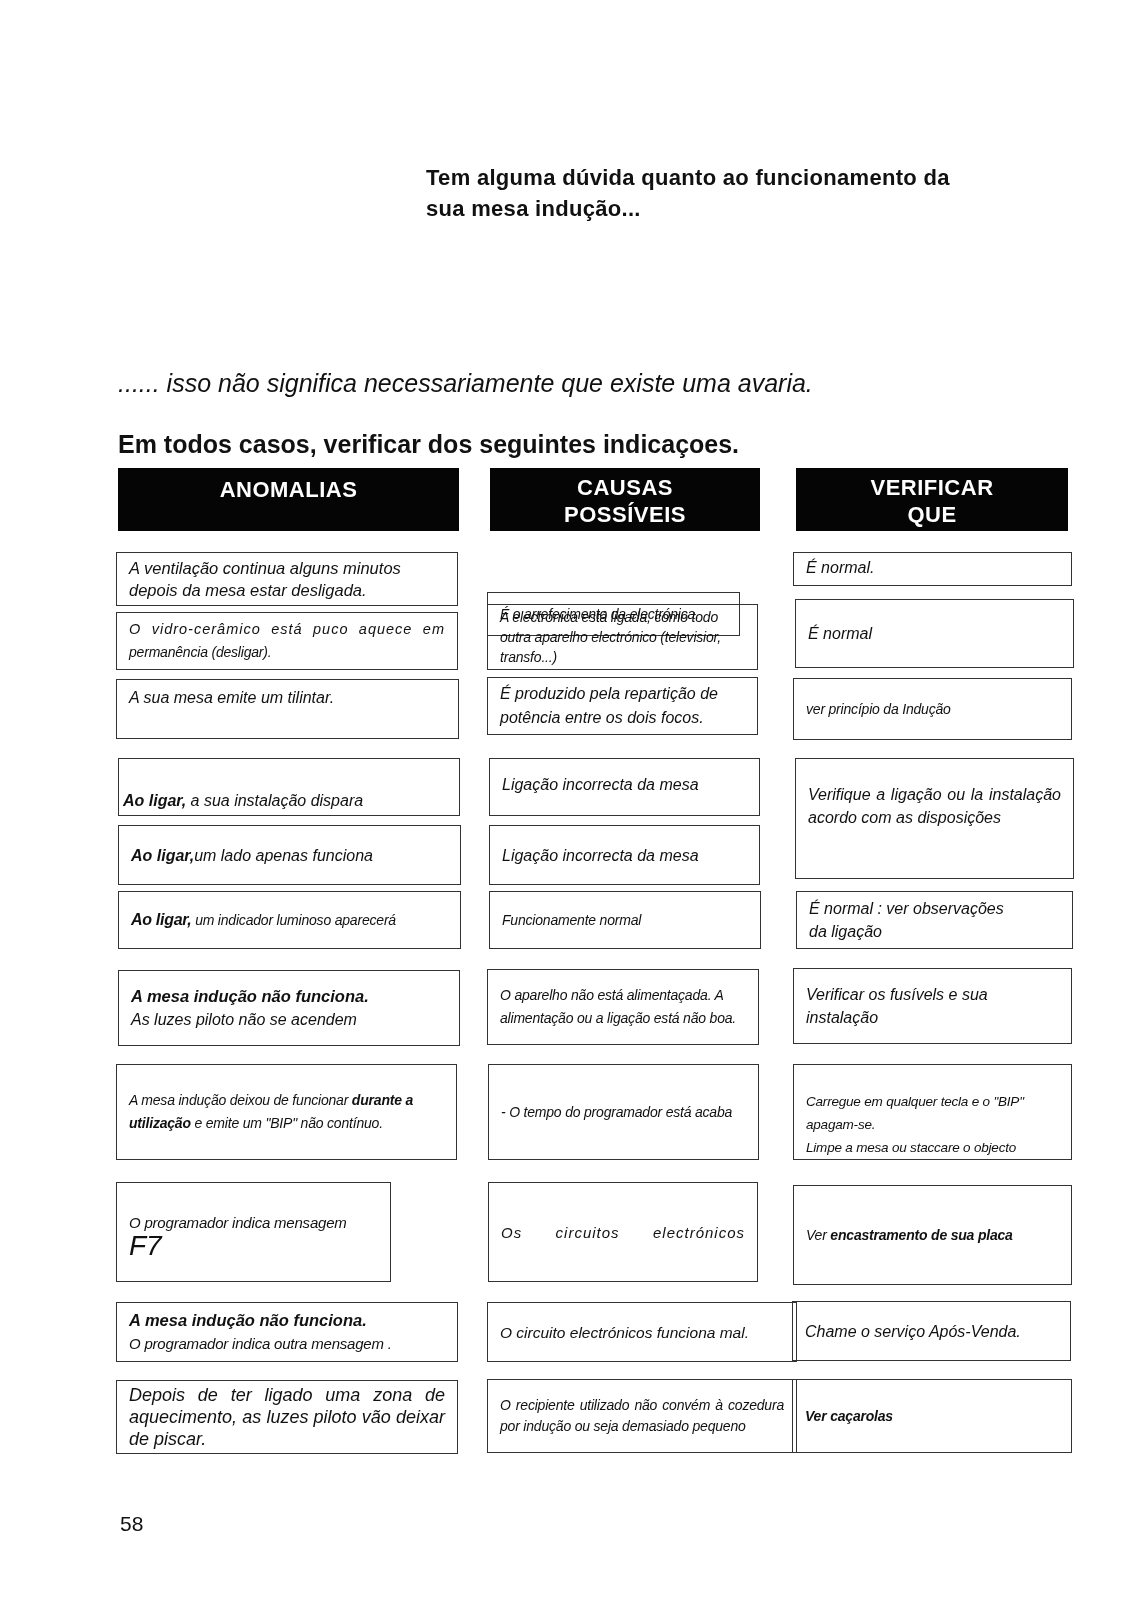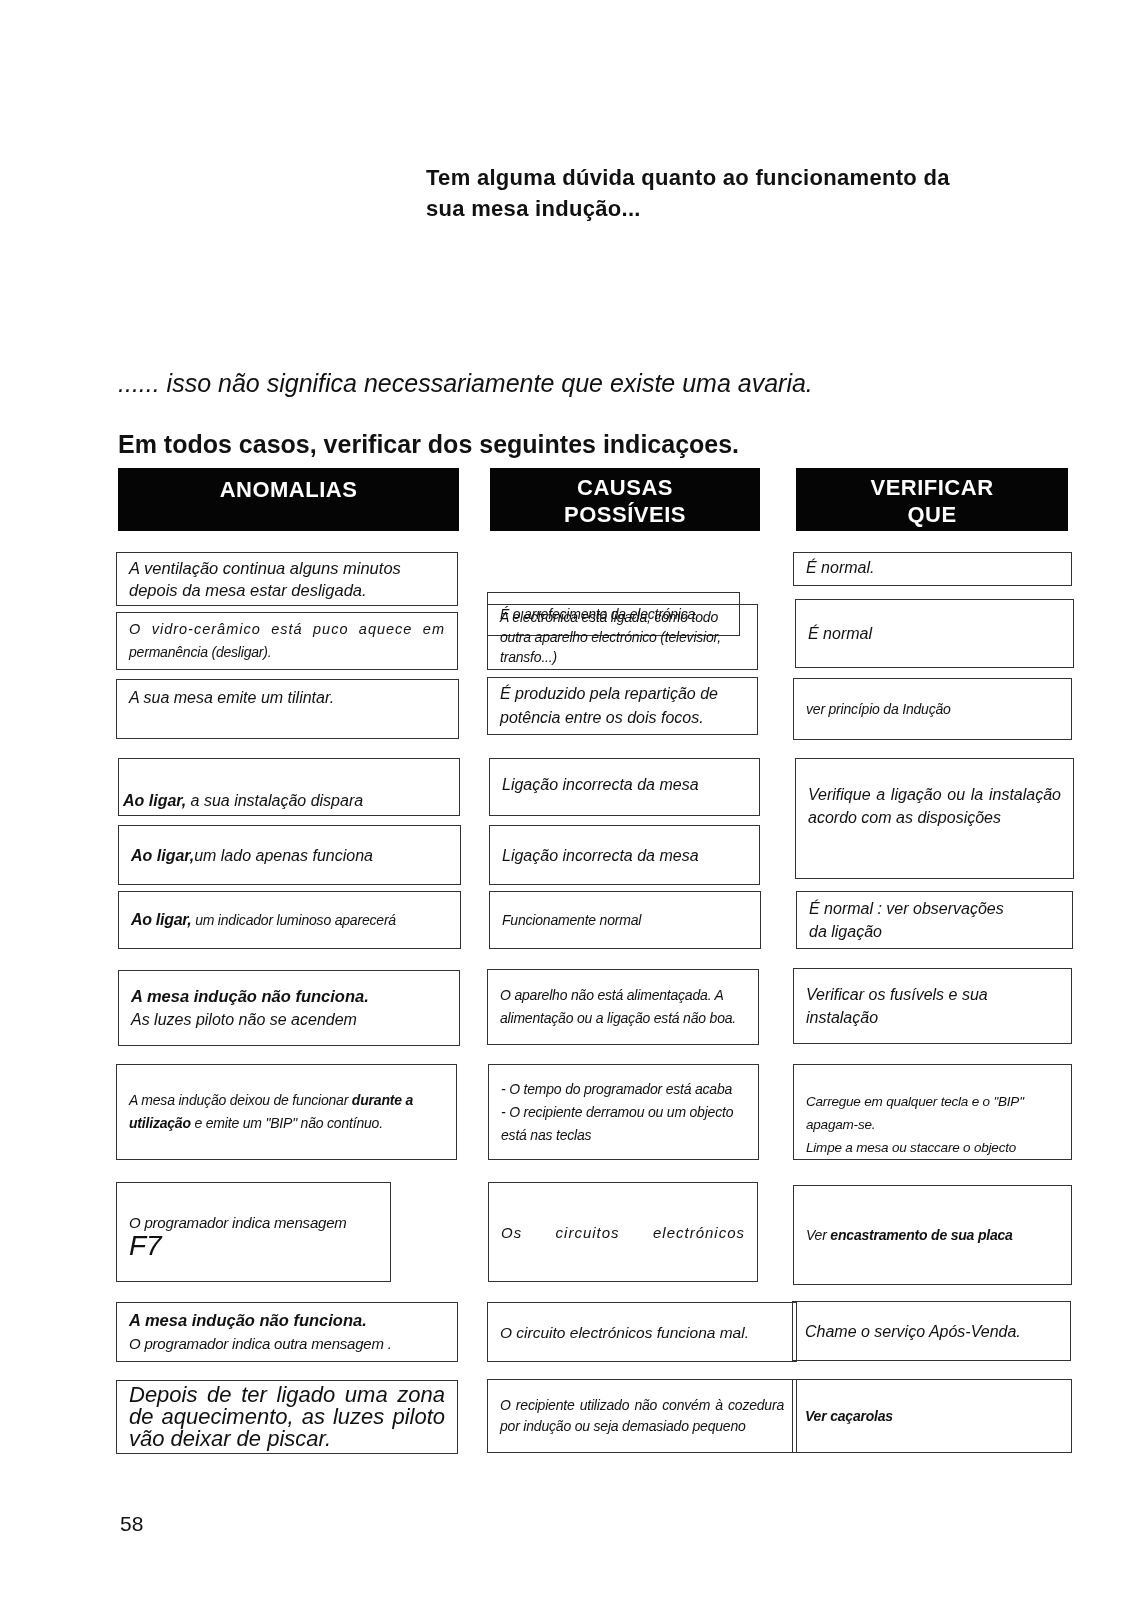--- a/index.html
+++ b/index.html
@@ -115,21 +115,20 @@
   <div style="width:220px;">Verificar os fusívels  e  sua instalação</div>
 </div>
 
 <div class="box" style="left:116px; top:1064px; width:341px; height:96px;">
   <div class="narrow">
     <span>A mesa indução deixou de funcionar </span><span class="b">durante a utilização</span><span> e emite um "BIP" não contínuo.</span>
   </div>
 </div>
 <div class="box narrow" style="left:488px; top:1064px; width:271px; height:96px;">
   <div>- O tempo do programador está acaba</div>
-  <div>- O recipiente derramou ou um objecto está nas teclas</div>
 </div>
 <div class="box narrow" style="left:793px; top:1064px; width:279px; height:96px; font-size:13.5px;justify-content:flex-end;">
   <div style="width:240px;">Carregue em qualquer tecla e o "BIP" apagam-se.</div>
   <div>Limpe a mesa ou  staccare o objecto</div>
 </div>
 
 <div class="box" style="left:116px; top:1182px; width:275px; height:100px; padding-top:8px;">
   <div class="narrow" style="font-size:15px;">
     <span>O programador indica mensagem </span><span class="f7">F7</span>
   </div>
@@ -147,21 +146,21 @@
   <div class="b" style="font-size:16.5px;">A mesa indução não funciona.</div>
   <div class="narrow" style="font-size:15px;">O programador indica outra mensagem .</div>
 </div>
 <div class="box" style="left:487px; top:1302px; width:310px; height:60px; font-size:15.5px;">
   <div>O circuito electrónicos funciona mal.</div>
 </div>
 <div class="box" style="left:792px; top:1301px; width:279px; height:60px;">
   <div>Chame o serviço Após-Venda.</div>
 </div>
 
-<div class="box" style="left:116px; top:1380px; width:342px; height:74px; font-size:22px; line-height:22px;">
+<div class="box" style="left:116px; top:1380px; width:342px; height:74px; font-size:18px; line-height:22px;">
   <div style="text-align:justify;">Depois de ter ligado uma zona de aquecimento, as luzes piloto vão deixar de piscar.</div>
 </div>
 <div class="box narrow" style="left:487px; top:1379px; width:310px; height:74px; line-height:21px;">
   <div style="text-align:justify;">O recipiente utilizado não  convém à cozedura por indução ou seja demasiado pequeno</div>
 </div>
 <div class="box narrow" style="left:792px; top:1379px; width:280px; height:74px;">
   <div class="b">Ver caçarolas</div>
 </div>
 
 <div class="pagenum">58</div>

